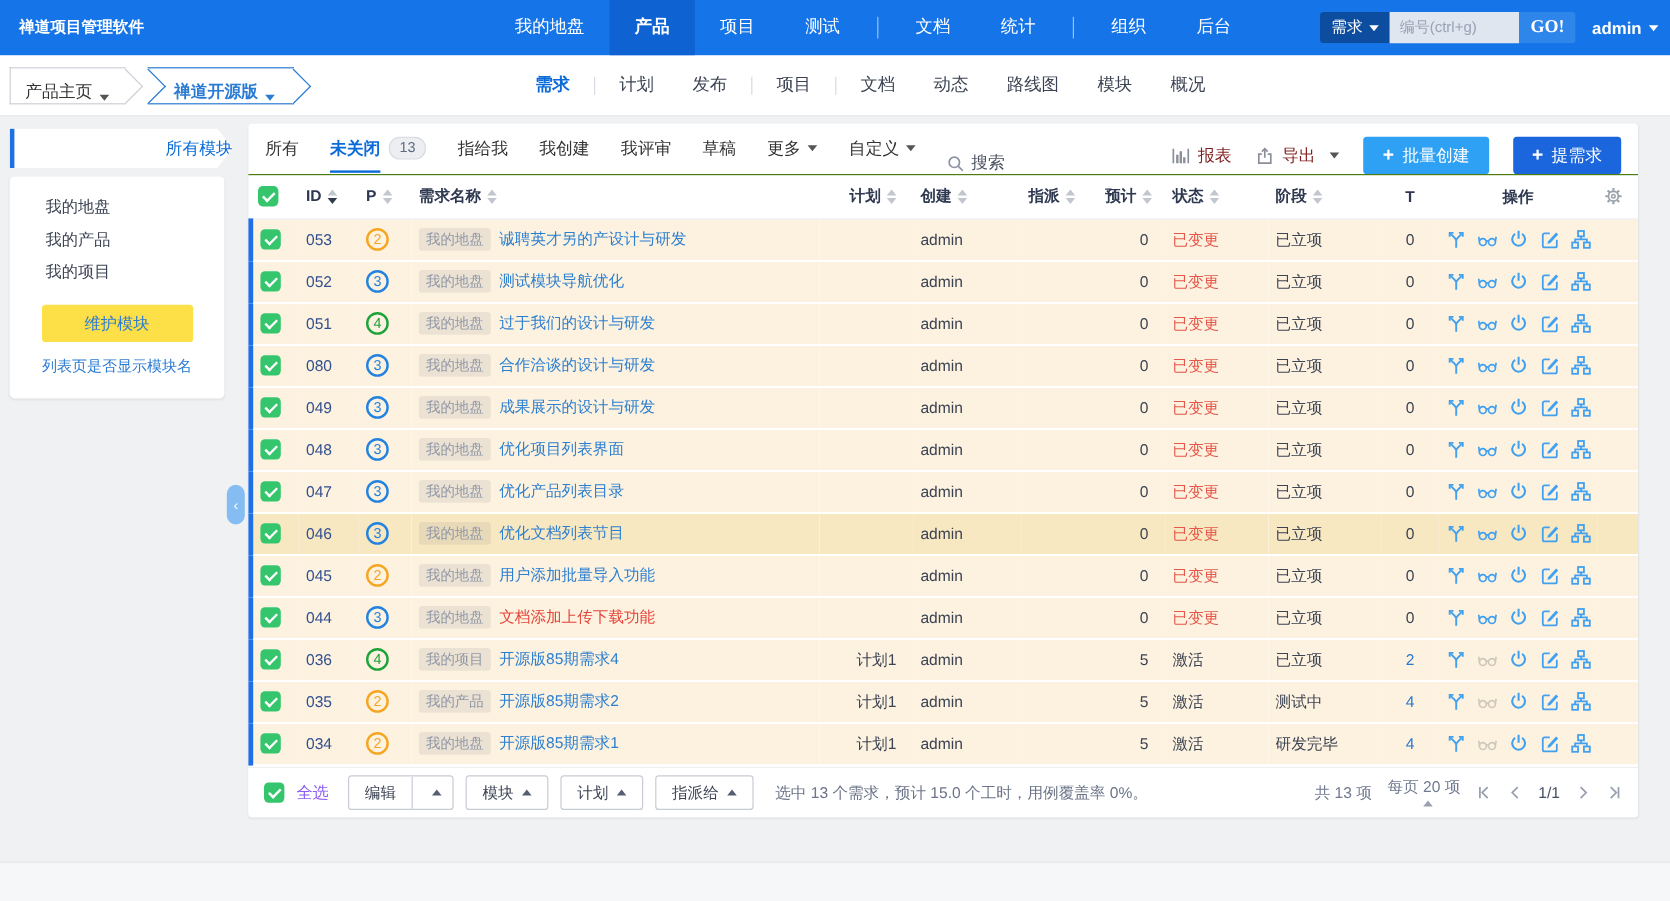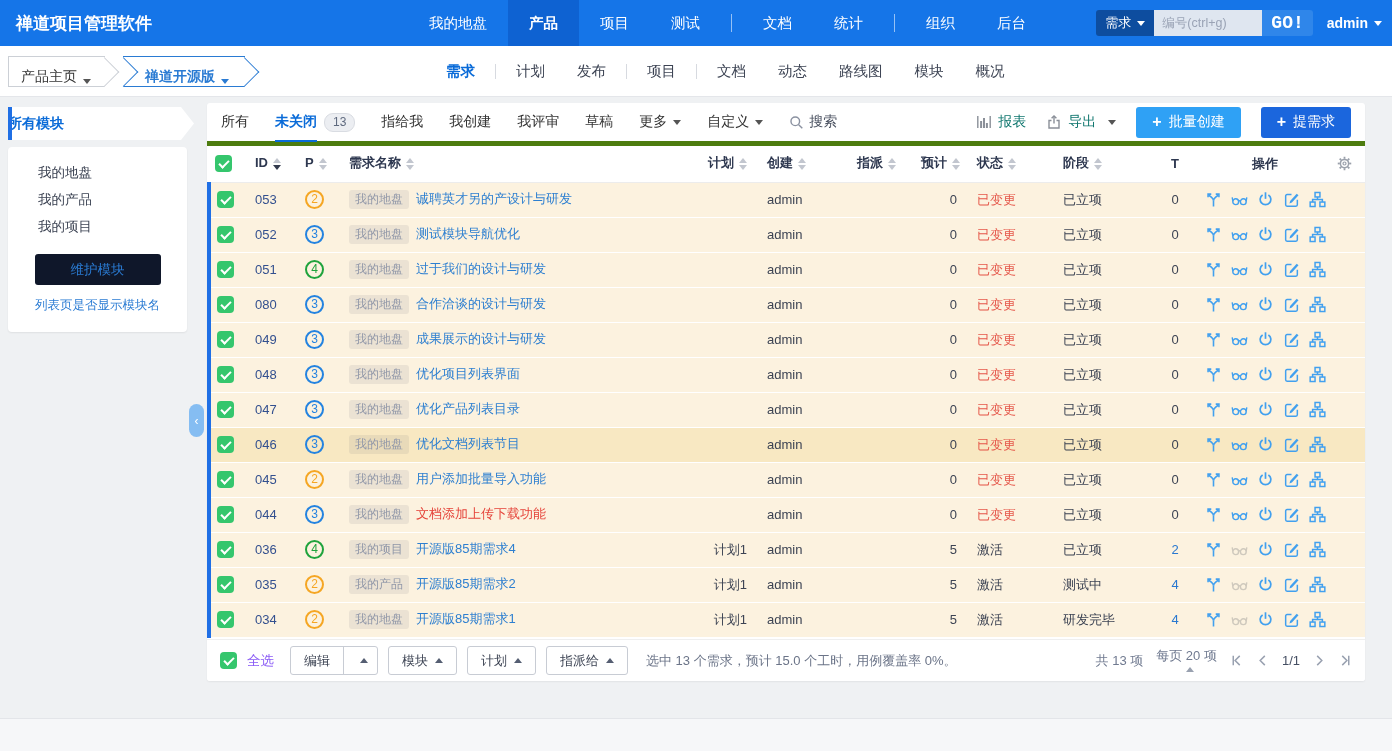--- a/index.html
+++ b/index.html
@@ -4,69 +4,69 @@
 <style>
   * { margin:0; padding:0; box-sizing:border-box; }
   html,body { width:1392px; height:751px; overflow:hidden; }
   body { position:relative; background:#eff1f3; font-family:"Liberation Sans","DejaVu Sans",sans-serif; font-size:13px; color:#3c4353; }
   i.caret-d { display:inline-block; width:0; height:0; border:4px solid transparent; border-top:5px solid currentColor; margin-left:6px; position:relative; top:2px; }
   i.caret-u { display:inline-block; width:0; height:0; border:4px solid transparent; border-bottom:5px solid currentColor; margin-left:6px; position:relative; top:-2px; }
   svg { display:block; }
 
   
   .topbar { position:absolute; top:0; left:0; right:0; height:46px; background:#1575e8; display:flex; align-items:center; z-index:30; }
-  .brand { color:#fff; font-weight:bold; font-size:17px; padding:0 16px; white-space:nowrap; }
+  .brand { color:#fff; font-weight:bold; font-size:13px; padding:0 16px; white-space:nowrap; }
   .main-nav { position:absolute; left:408px; top:0; height:46px; display:flex; align-items:center; }
   .main-nav .nitem { color:#fff; font-size:14.5px; line-height:46px; padding:0 21px; cursor:pointer; white-space:nowrap; }
   .main-nav .nitem.active { background:#0e62d2; font-weight:bold; }
   .main-nav .ndiv { width:1px; height:18px; background:rgba(255,255,255,.55); margin:0 10px; }
   .topbar-right { position:absolute; right:10px; top:0; height:46px; display:flex; align-items:center; gap:14px; }
   .go-group { display:flex; align-items:center; height:26px; border-radius:3px; overflow:hidden; }
   .module-select { background:rgba(5,28,70,.45); color:#fff; font-size:13px; height:26px; display:flex; align-items:center; padding:0 9px; cursor:pointer; }
   .id-input { border:none; outline:none; height:26px; width:108px; padding:16px 8px; font-size:12.5px; background:#dfe6f0; color:#3c4353; font-family:inherit; }
   .id-input::placeholder { color:#9aa3b5; }
-  .go-btn { border:none; height:26px; background:#2f86ea; color:#fff; font-size:18px; font-weight:bold; padding:0 9px; cursor:pointer; font-family:Liberation Mono, monospace; }
+  .go-btn { border:none; height:26px; background:#2f86ea; color:#fff; font-size:15px; font-weight:bold; padding:0 9px; cursor:pointer; font-family:Liberation Serif, serif; }
   .user-menu { color:#fff; font-size:14px; font-weight:bold; display:flex; align-items:center; cursor:pointer; }
 
   
   .subnav { position:absolute; top:46px; left:0; right:0; height:51px; background:#fff; border-bottom:1px solid #e4e6ea; z-index:20; }
   .crumbs { position:absolute; left:8px; top:10px; display:flex; }
   .crumb { position:relative; height:31px; display:flex; align-items:flex-end; background:#fff; font-size:14px; cursor:pointer; }
   .crumb .arrow { position:absolute; right:-10px; top:50%; width:21px; height:21px; transform:translateY(-50%) rotate(45deg); background:#fff; z-index:1; }
   .crumb-plain { border:1px solid #ccd0d6; border-right:none; padding:0 14px 0 12px; color:#333; z-index:3; }
   .crumb-plain .arrow { border-top:1px solid #ccd0d6; border-right:1px solid #ccd0d6; }
   .crumb-blue { border:1px solid #2a7bd3; border-right:none; border-left:none; padding:0 16px 0 22px; margin-left:18px; color:#2a7bd3; font-weight:bold; z-index:2; }
   .crumb-blue .arrow { border-top:1px solid #2a7bd3; border-right:1px solid #2a7bd3; }
   .crumb-blue .larrow { position:absolute; left:-10px; top:50%; width:21px; height:21px; transform:translateY(-50%) rotate(45deg); background:#fff; border-top:1px solid #2a7bd3; border-right:1px solid #2a7bd3; }
   .product-tabs { position:absolute; left:430px; top:0; height:51px; display:flex; align-items:center; }
   .product-tabs .ptab { color:#3c4353; font-size:14.5px; padding:0 16px; line-height:51px; cursor:pointer; white-space:nowrap; }
   .product-tabs .ptab.active { color:#0a6bd8; font-weight:bold; }
   .product-tabs .pdiv { width:1px; height:15px; background:#d7dae0; margin:0 4px; }
 
   
-  .side-tab { position:absolute; left:8px; top:107px; width:186px; height:33px; background:#fff; clip-path:polygon(0 0, calc(100% - 13px) 0, 100% 50%, calc(100% - 13px) 100%, 0 100%); display:flex; align-items:center; justify-content:flex-start; color:#0a6bd8; font-weight:bold; font-size:14px; cursor:pointer; }
+  .side-tab { position:absolute; left:8px; top:107px; width:186px; height:33px; background:#fff; clip-path:polygon(0 0, calc(100% - 13px) 0, 100% 50%, calc(100% - 13px) 100%, 0 100%); display:flex; align-items:center; justify-content:flex-end; color:#0a6bd8; font-weight:normal; font-size:14px; cursor:pointer; }
   .side-tab::before { content:""; position:absolute; left:0; top:0; bottom:0; width:4px; background:#1f6fe5; }
   .side-panel { position:absolute; left:8px; top:147px; width:179px; background:#fff; border-radius:4px; box-shadow:0 1px 2px rgba(0,0,0,.07); padding:12px 0 18px; }
   .side-item { padding:0 0 0 30px; line-height:27px; font-size:13.5px; color:#3c4353; cursor:pointer; }
-  .side-btn { display:block; margin:14px auto 12px; width:126px; height:31px; background:#0f172a; color:#2a7bd3; border:none; border-radius:3px; font-size:13.5px; cursor:pointer; font-family:inherit; }
+  .side-btn { display:block; margin:14px auto 12px; width:126px; height:31px; background:#fde047; color:#2a7bd3; border:none; border-radius:3px; font-size:13.5px; cursor:pointer; font-family:inherit; }
   .side-link { display:block; text-align:center; color:#2a7bd3; font-size:12.5px; cursor:pointer; text-decoration:none; }
   .collapse-handle { position:absolute; left:189px; top:404px; width:15px; height:33px; background:#85bdf2; border-radius:8px; color:#fff; display:flex; align-items:center; justify-content:center; font-size:12px; cursor:pointer; z-index:5; }
 
   
   .panel { position:absolute; left:207px; right:27px; top:103px; height:578px; background:#fff; border-radius:3px; box-shadow:0 1px 2px rgba(0,0,0,.06); }
-  .toolbar { height:43px; display:flex; align-items:center; padding:0 14px; border-bottom:5px solid #4d7c0f; }
+  .toolbar { height:43px; display:flex; align-items:flex-end; padding:0 14px; border-bottom:1px solid #4d7c0f; }
   .ttab { height:43px; display:flex; align-items:center; margin-right:26px; font-size:14px; color:#333; cursor:pointer; white-space:nowrap; }
   .ttab .lbl { position:relative; }
   .ttab.active { color:#0a6bd8; font-weight:bold; }
   .ttab.active .lbl::after { content:""; position:absolute; left:0; right:0; bottom:-11px; height:2px; background:#0a6bd8; }
   .badge { margin-left:7px; background:#eceef2; border:1px solid #d9dce2; color:#5f6a7f; border-radius:9px; padding:0 8px; font-size:12px; line-height:17px; font-weight:normal; }
   .tsearch { display:flex; align-items:center; gap:5px; color:#4a5160; cursor:pointer; font-size:14px; }
   .tsearch .mag { color:#8a91a0; }
   .toolbar-right { margin-left:auto; display:flex; align-items:center; gap:20px; }
-  .tool-link { display:flex; align-items:center; gap:6px; color:#0f766e; font-size:14px; cursor:pointer; }
+  .tool-link { display:flex; align-items:center; gap:6px; color:#7f1d1d; font-size:14px; cursor:pointer; }
   .tool-link .ic { color:#8a8f98; }
   .btn { border:none; height:31px; border-radius:3px; color:#fff; font-size:14px; padding:0 16px; display:flex; align-items:center; gap:7px; cursor:pointer; font-family:inherit; }
   .btn .plus { font-size:16px; font-weight:bold; line-height:1; }
   .btn-batch { background:#2fa1f5; }
   .btn-add { background:#1b66dd; }
 
   
   table { width:100%; border-collapse:collapse; table-layout:fixed; }
   thead th { height:36px; font-size:13px; color:#2e3850; text-align:left; padding:0 6px; border-bottom:1px solid #ececec; font-weight:bold; white-space:nowrap; }
   .sort { display:inline-flex; flex-direction:column; margin-left:5px; vertical-align:middle; gap:2px; }

